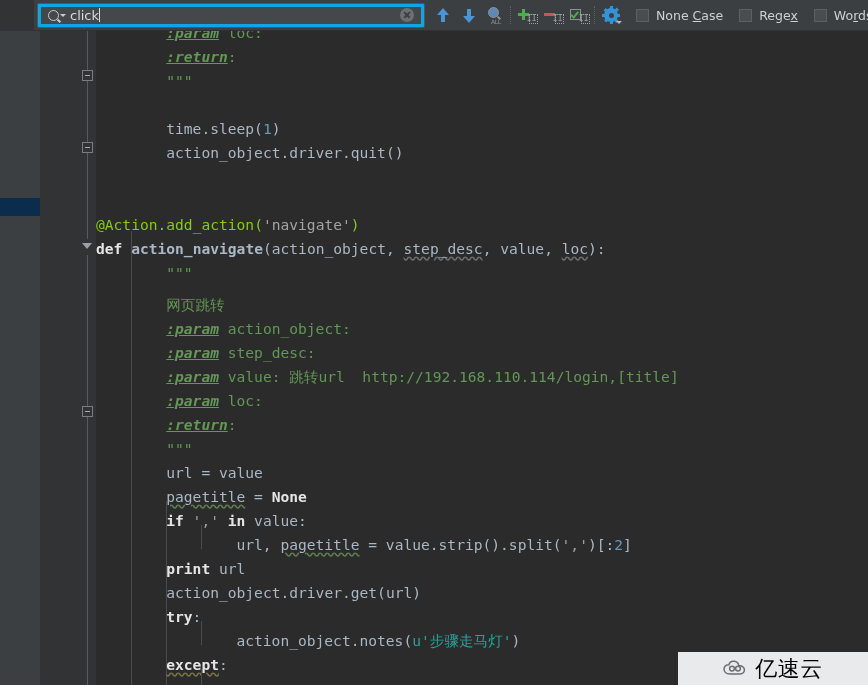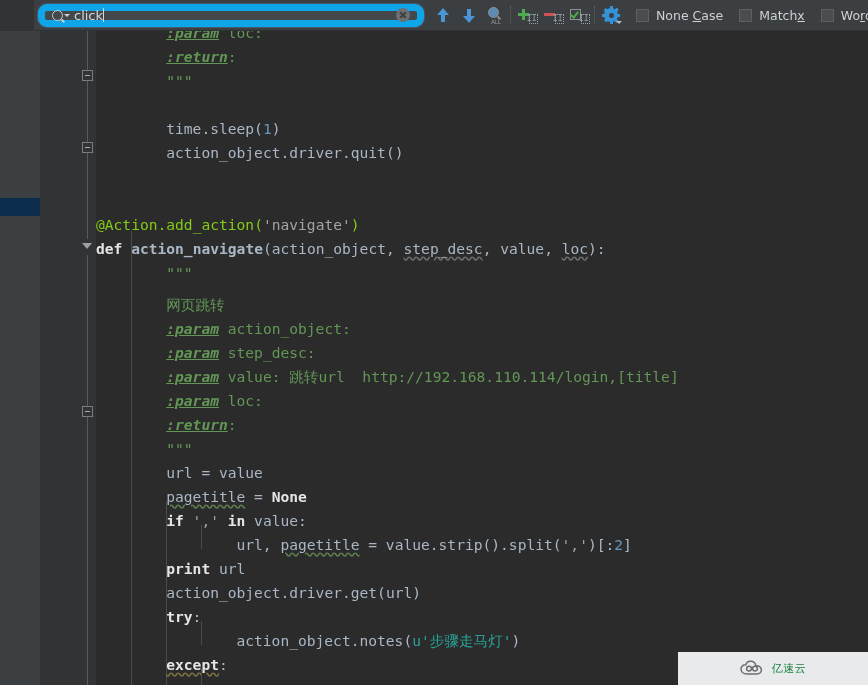--- a/index.html
+++ b/index.html
@@ -34,22 +34,22 @@
     flex: 0 0 auto;
   }
   
   .search-wrap {
     position: relative;
     flex: 0 0 auto;
     width: 386px;
     height: 23px;
     margin-left: 4px;
     box-sizing: border-box;
-    border: 7px solid #0ea5e9;
-    border-radius: 9px;
+    border: 3px solid #0ea5e9;
+    border-radius: 1px;
     background: #45484a;
     box-shadow: 0 0 0 1px rgba(93,135,178,0.35);
     display: flex;
     align-items: center;
   }
   .search-icon-box {
     width: 26px;
     height: 21px;
     display: flex;
     align-items: center;
@@ -454,22 +454,22 @@
     align-items: center;
     justify-content: center;
     gap: 6px;
   }
   #watermark .cloud-ico {
     position: relative;
     width: 26px; height: 17px;
   }
   #watermark .cloud-ico svg { display: block; }
   #watermark .wm-text {
-    color: #15803d;
-    font-size: 11px;
+    color: #000000;
+    font-size: 22px;
     font-family: "DejaVu Sans", sans-serif;
     letter-spacing: 0.5px;
   }
 </style>
 </head>
 <body>
 
 <div id="find-toolbar">
 
   <div class="tb-gutter-pad"></div>
@@ -555,21 +555,21 @@
     </div>
   </div>
 
   <div class="chk-group">
     <div class="chk-item">
       <span class="chk-square"></span>
       <span class="chk-label"><span>None </span><u>C</u><span>ase</span></span>
     </div>
     <div class="chk-item">
       <span class="chk-square"></span>
-      <span class="chk-label"><span>Match</span><u>x</u><span></span></span>
+      <span class="chk-label"><span>Rege</span><u>x</u><span></span></span>
     </div>
     <div class="chk-item">
       <span class="chk-square"></span>
       <span class="chk-label"><span>Wo</span><u>r</u><span>ds</span></span>
     </div>
   </div>
 </div>
 
 <div id="editor">
 

